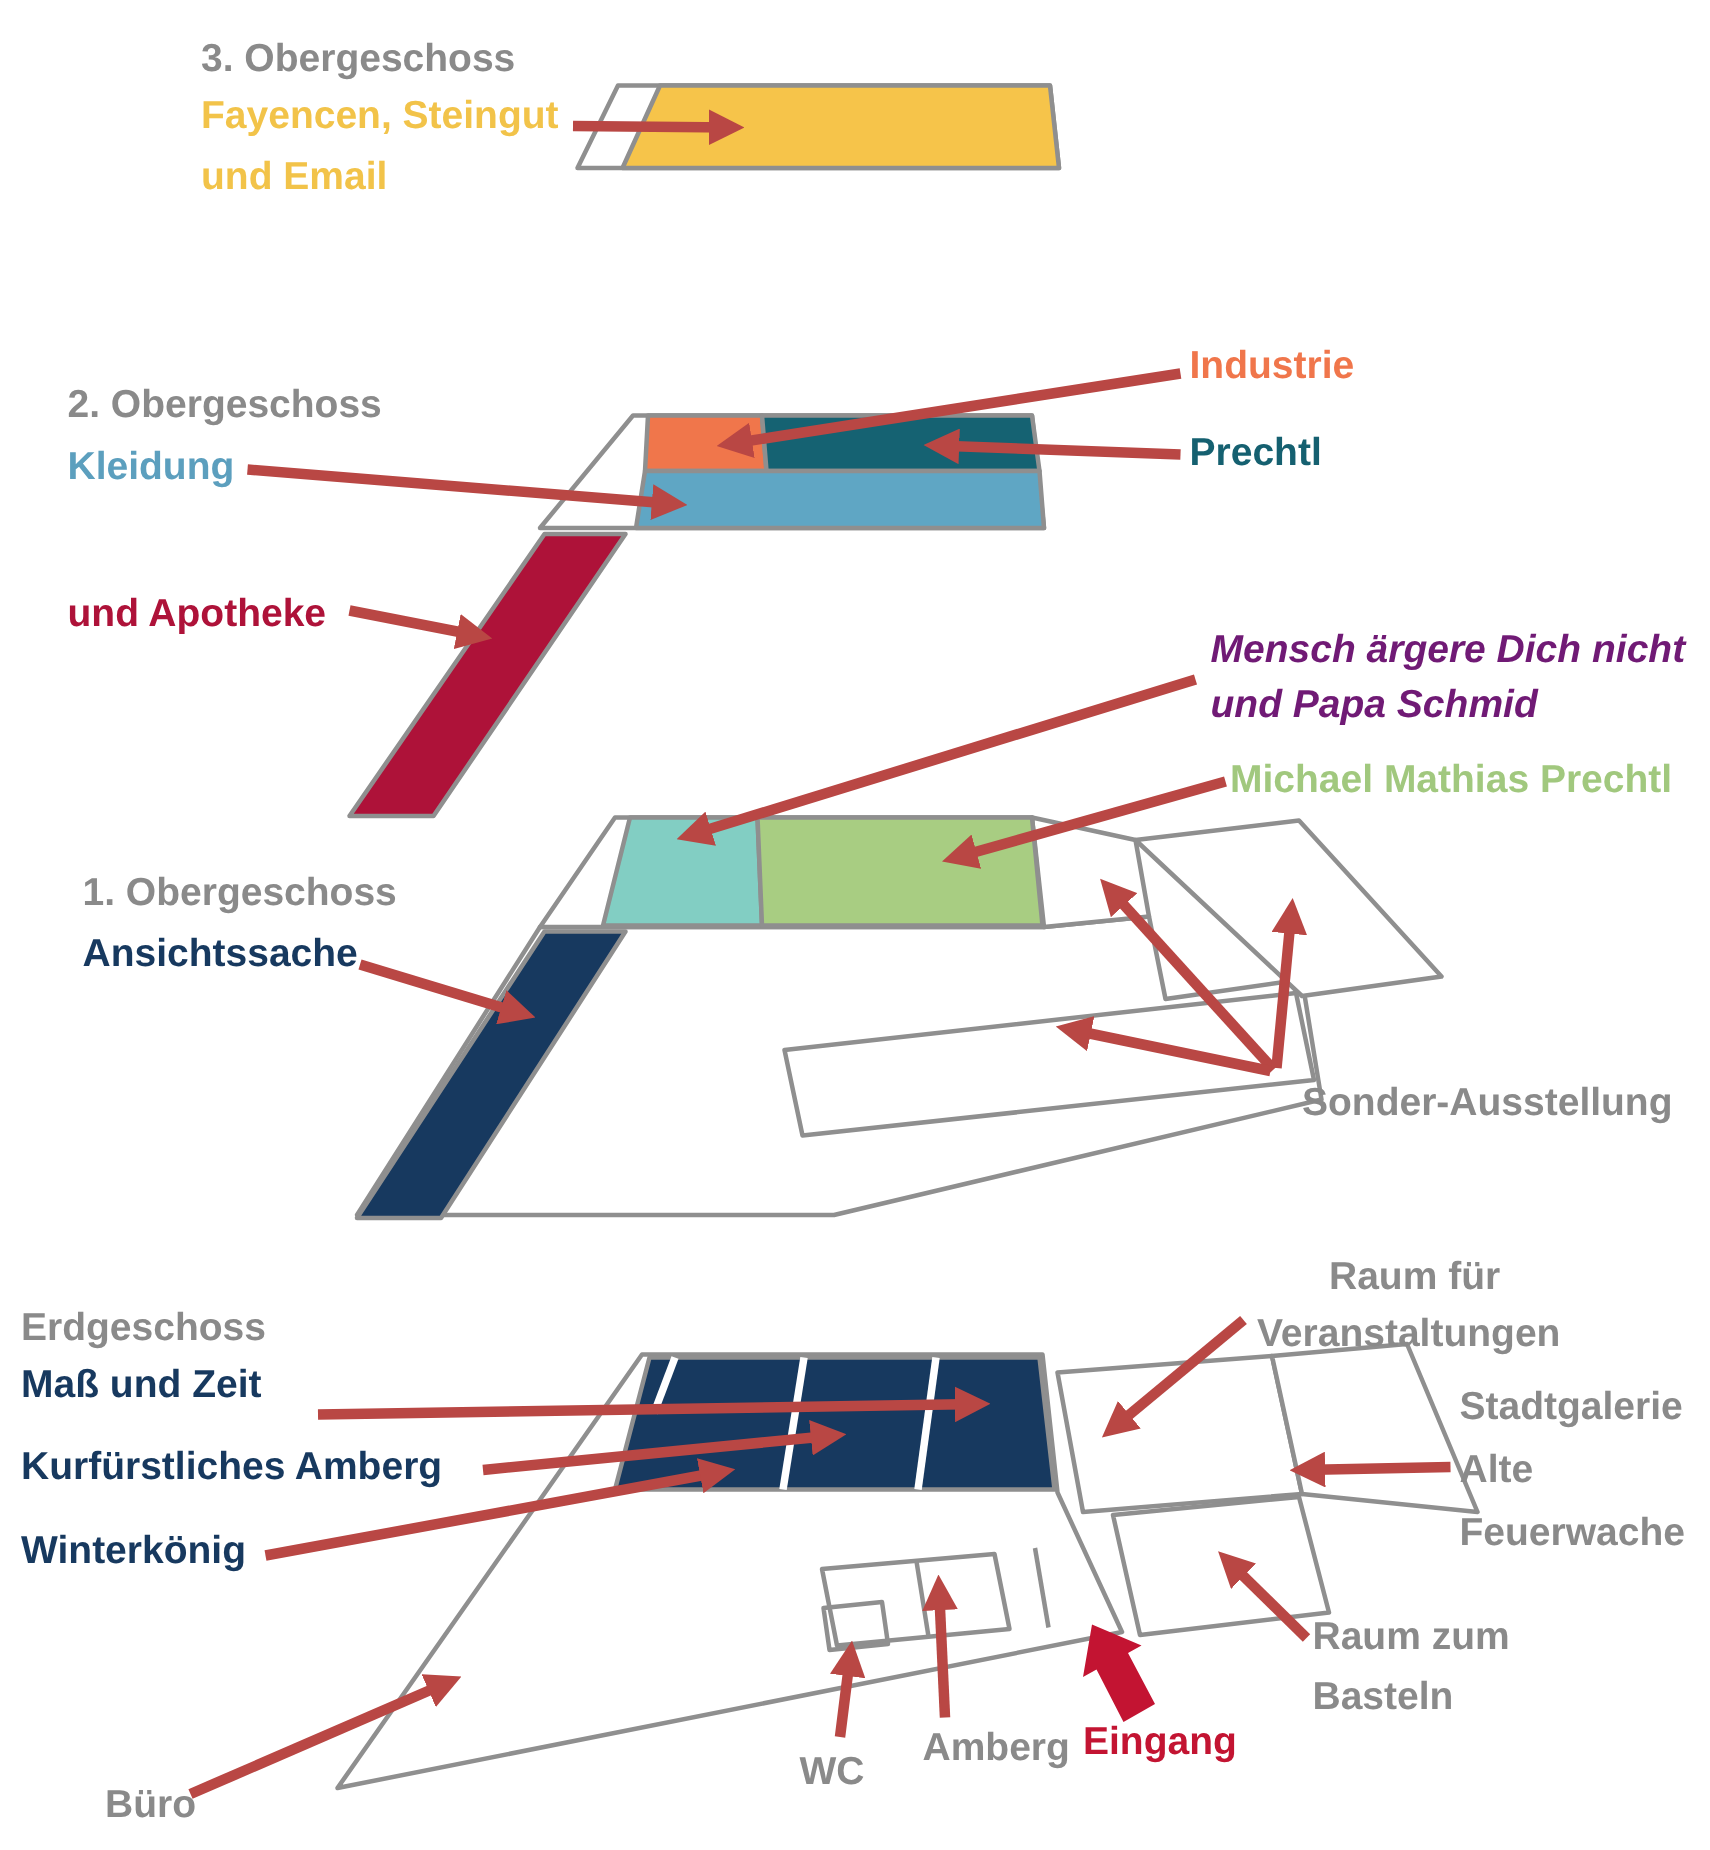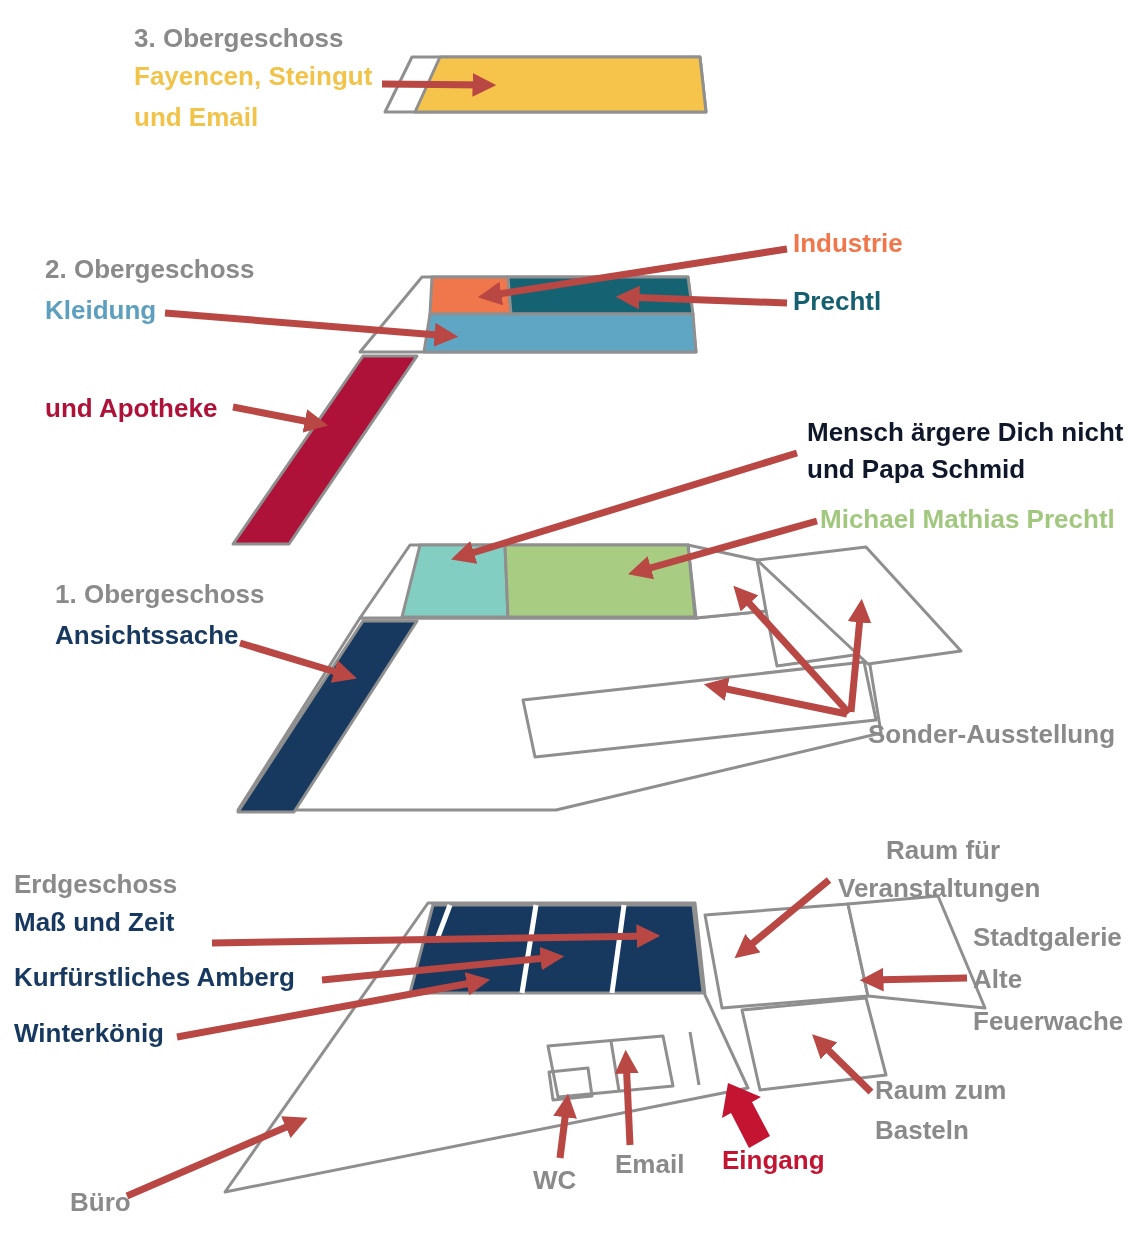--- a/index.html
+++ b/index.html
@@ -13,21 +13,21 @@
   .label {
     position:absolute; font-weight:bold; font-size:26px;
     line-height:1.15; white-space:nowrap;
   }
   .c-gray    { color:#8A8A8A; }
   .c-yellow  { color:#F2C349; }
   .c-blue    { color:#5C9FBE; }
   .c-crimson { color:#AE1239; }
   .c-orange  { color:#F0764B; }
   .c-teal    { color:#156070; }
-  .c-aqua    { color:#0f172a; }
+  .c-aqua    { color:#701a75;font-style:italic; }
   .c-green   { color:#A1C87E; }
   .c-navy    { color:#17395F; }
   .c-red     { color:#C31432; }
 
   
   .outline   { fill:#ffffff; stroke:#8F8F8F; stroke-width:3; stroke-linejoin:round; }
   .outline-t { fill:none;    stroke:#8F8F8F; stroke-width:3; stroke-linejoin:round; }
   .thin      { stroke:#8F8F8F; stroke-width:3; }
   .divider-w { stroke:#ffffff; stroke-width:5; }
   .f-yellow  { fill:#F6C44A; stroke:#8F8F8F; stroke-width:3; stroke-linejoin:round; }
@@ -136,17 +136,17 @@
   <div class="label c-navy" style="left:14px;top:963px">Kurfürstliches Amberg</div>
   <div class="label c-navy" style="left:14px;top:1019px">Winterkönig</div>
   <div class="label c-gray" style="left:886px;top:836px">Raum für</div>
   <div class="label c-gray" style="left:838px;top:874px">Veranstaltungen</div>
   <div class="label c-gray" style="left:973px;top:923px">Stadtgalerie</div>
   <div class="label c-gray" style="left:973px;top:965px">Alte</div>
   <div class="label c-gray" style="left:973px;top:1007px">Feuerwache</div>
   <div class="label c-gray" style="left:875px;top:1076px">Raum zum</div>
   <div class="label c-gray" style="left:875px;top:1116px">Basteln</div>
   <div class="label c-gray" style="left:533px;top:1166px">WC</div>
-  <div class="label c-gray" style="left:615px;top:1150px">Email</div>
+  <div class="label c-gray" style="left:615px;top:1150px">Amberg</div>
   <div class="label c-red" style="left:722px;top:1146px">Eingang</div>
   <div class="label c-gray" style="left:70px;top:1188px">Büro</div>
 
 </div>
 
 </body></html>

